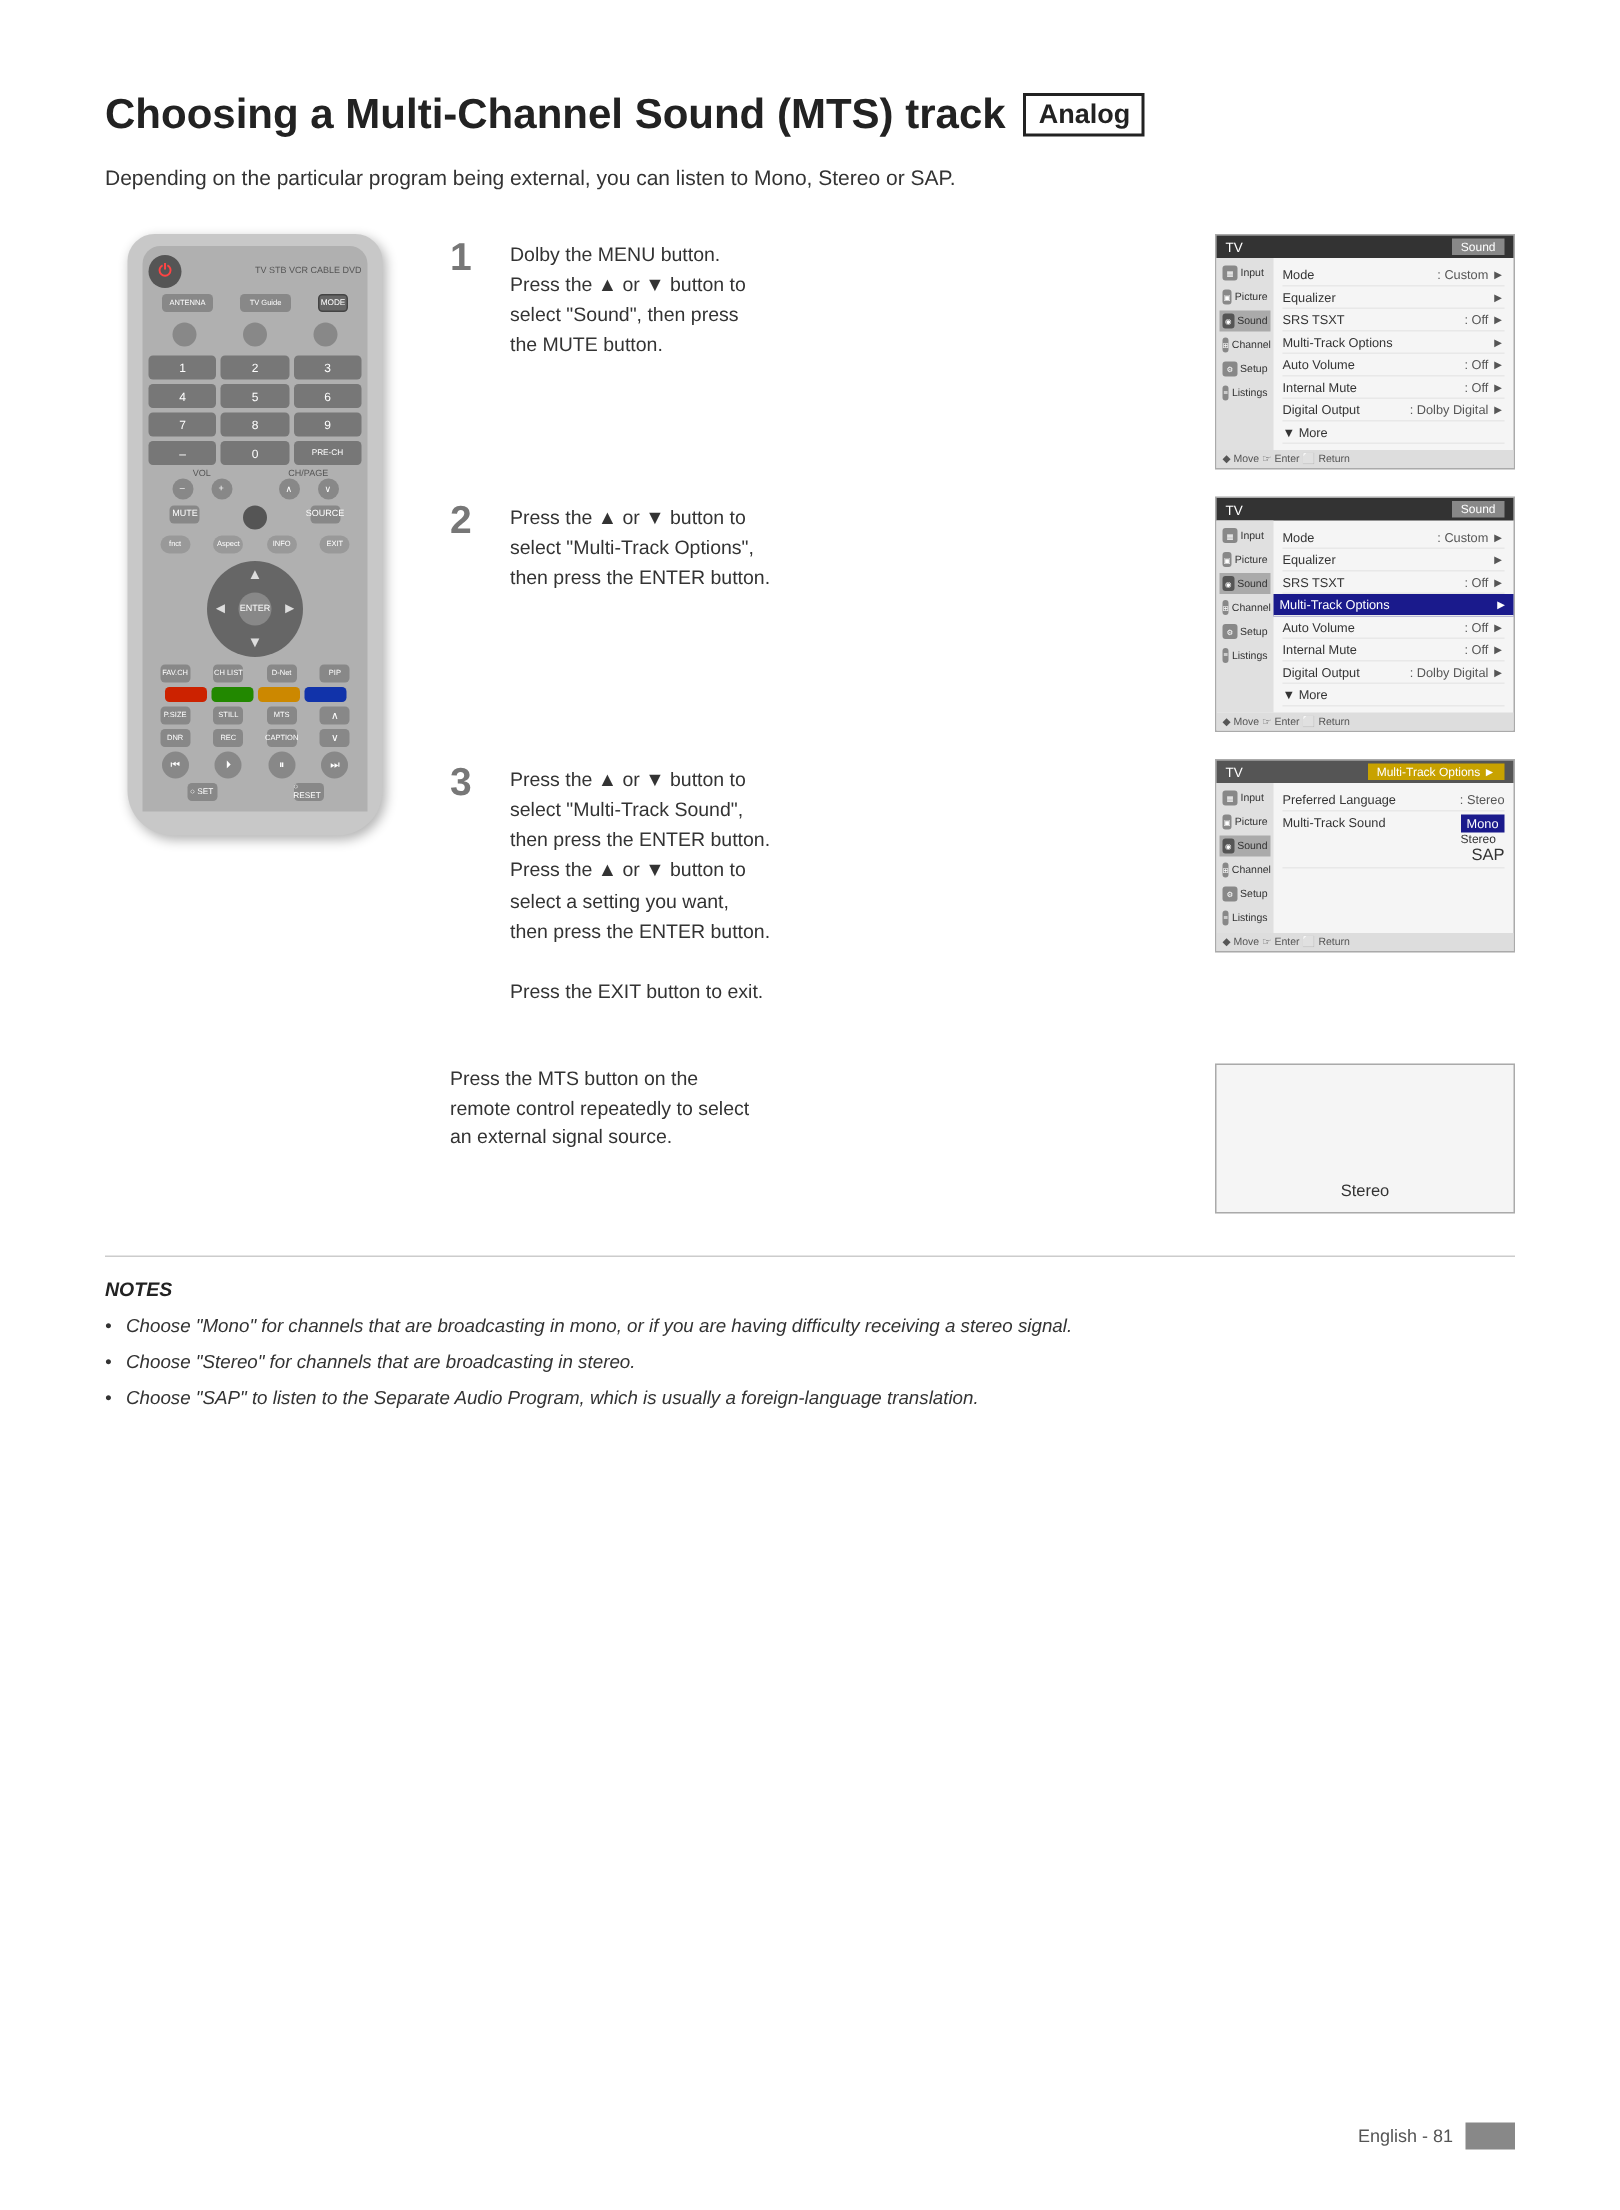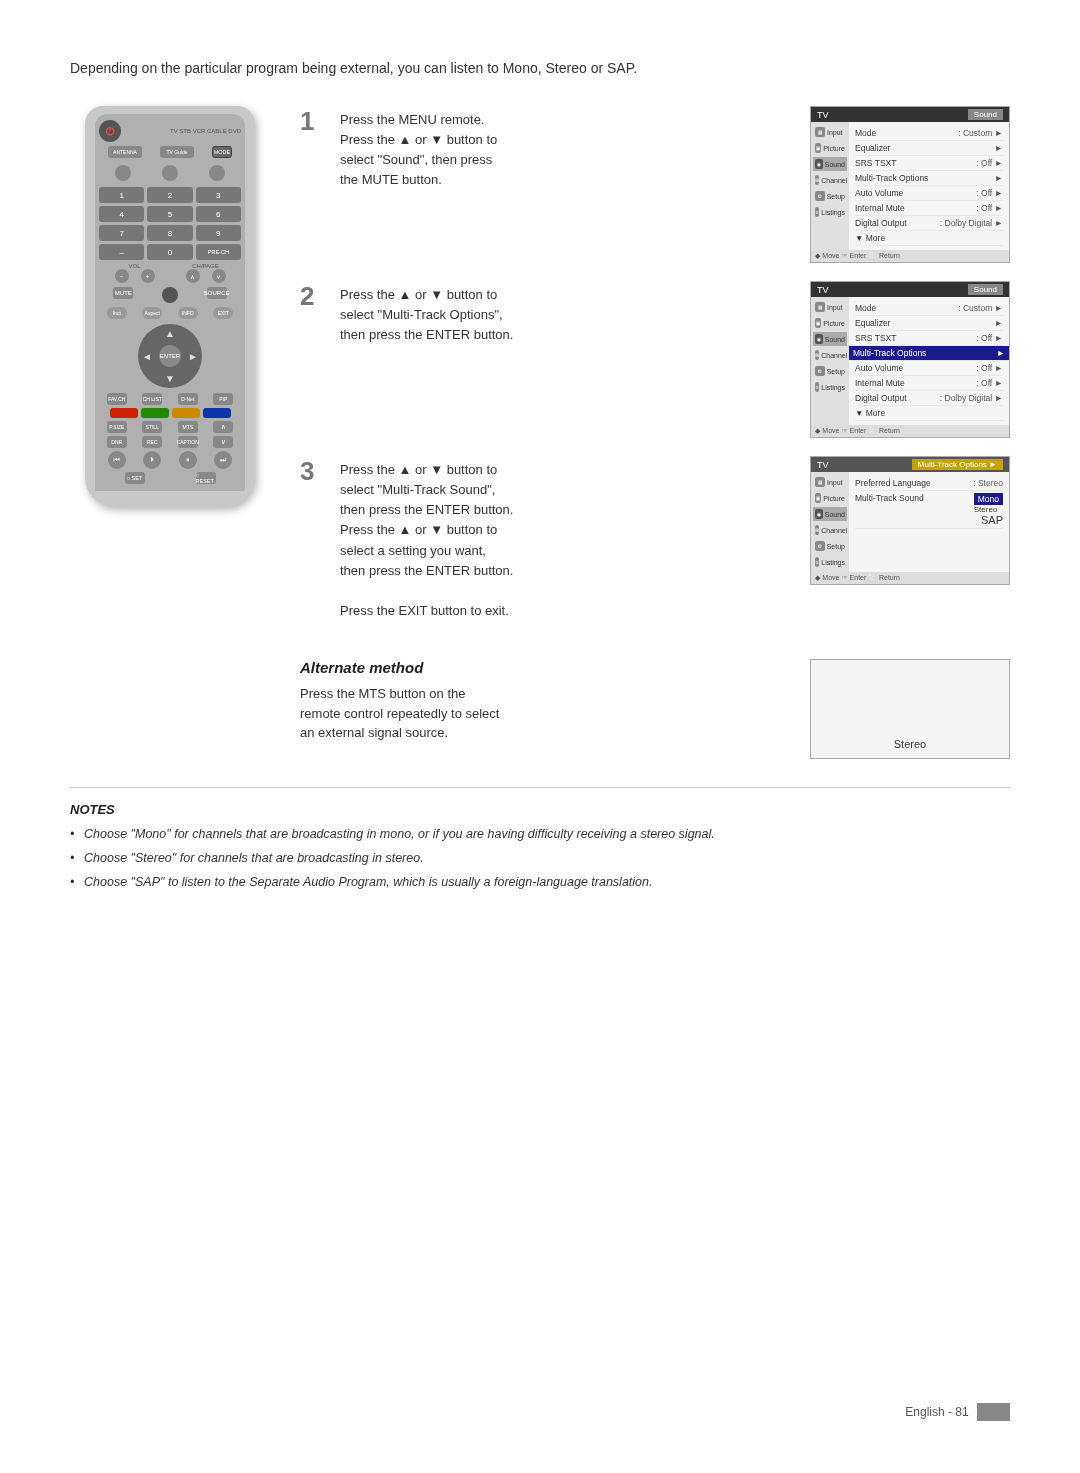--- a/index.html
+++ b/index.html
@@ -418,21 +418,21 @@
     }
     .notes-list li::before {
       content: '•';
       position: absolute;
       left: 0;
     }
 
     
     .page-number {
       position: absolute;
-      bottom: 52px;
+      bottom: 40px;
       right: 70px;
       font-size: 12px;
       color: #555;
       display: flex;
       align-items: center;
       gap: 8px;
     }
     .page-num-box {
       background: #888;
       color: #fff;
@@ -451,20 +451,24 @@
       background: #1a1a8c;
       color: #fff;
       padding: 1px 4px;
     }
   </style>
 </head>
 <body>
 
 <div class="page">
 
+  <div class="page-title">
+    <span>Choosing a Multi-Channel Sound (MTS) track</span>
+    <span class="analog-badge">Analog</span>
+  </div>
 
   <div class="subtitle">Depending on the particular program being external, you can listen to Mono, Stereo or SAP.</div>
 
   <div class="main-content">
 
     <div class="remote-wrap">
       <div class="remote">
 
         <div class="remote-top">
           <div class="remote-power-row">
@@ -585,21 +589,21 @@
         </div>
 
       </div>
     </div>
 
     <div class="steps-area">
 
       <div class="step-row">
         <div class="step-num">1</div>
         <div class="step-text">
-          <span>Press the MENU remote.</span><br>
+          <span>Dolby the MENU button.</span><br>
           <span>Press the ▲ or ▼ button to</span><br>
           <span>select "Sound", then press</span><br>
           <span>the MUTE button.</span>
         </div>
         <div class="step-screen">
           <div class="tv-screen">
             <div class="tv-screen-header">
               <span>TV</span>
               <span class="title-right">Sound</span>
             </div>
@@ -814,21 +818,20 @@
             </div>
             <div class="tv-footer">
               <span>◆ Move  ☞ Enter  ⬜ Return</span>
             </div>
           </div>
         </div>
       </div>
 
       <div class="alternate-section">
         <div class="alt-left">
-          <div class="alt-title">Alternate method</div>
           <div class="alt-text">
             <span>Press the MTS button on the</span><br>
             <span>remote control repeatedly to select</span><br>
             <span>an external signal source.</span>
           </div>
         </div>
         <div class="alt-screen">
           <div class="alt-tv-screen">
             <div class="alt-tv-bottom">
               <span>Stereo</span>

